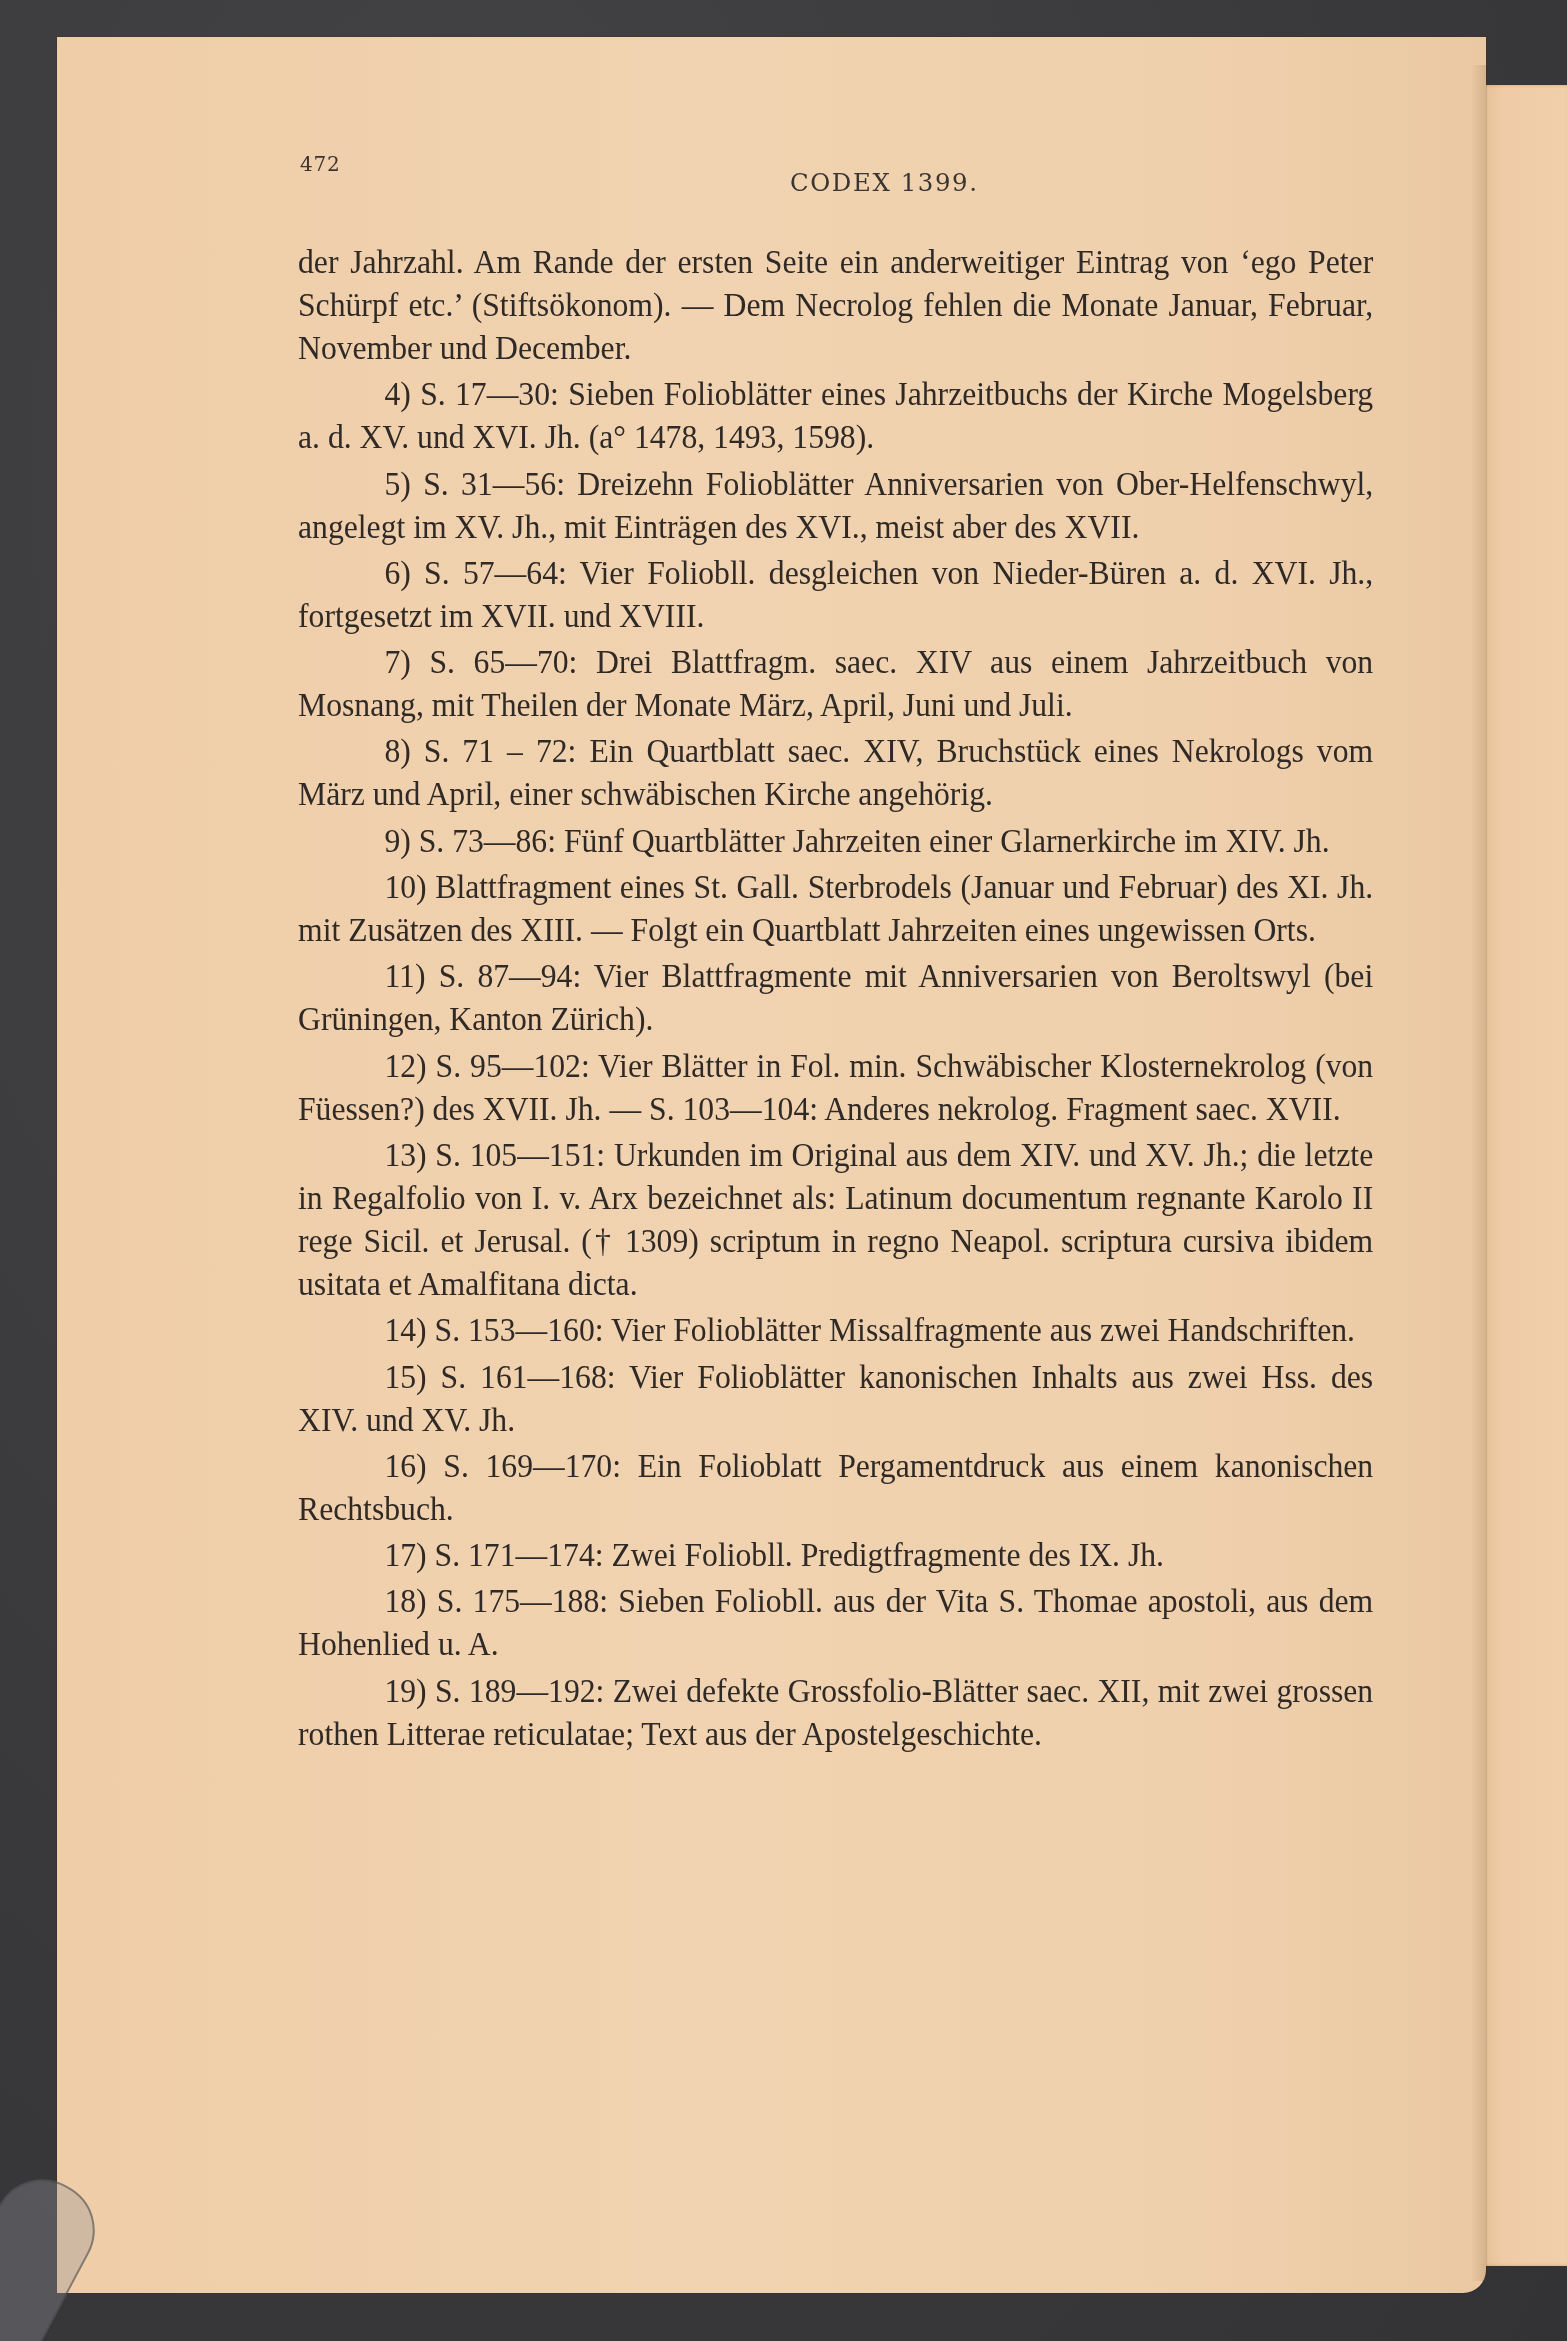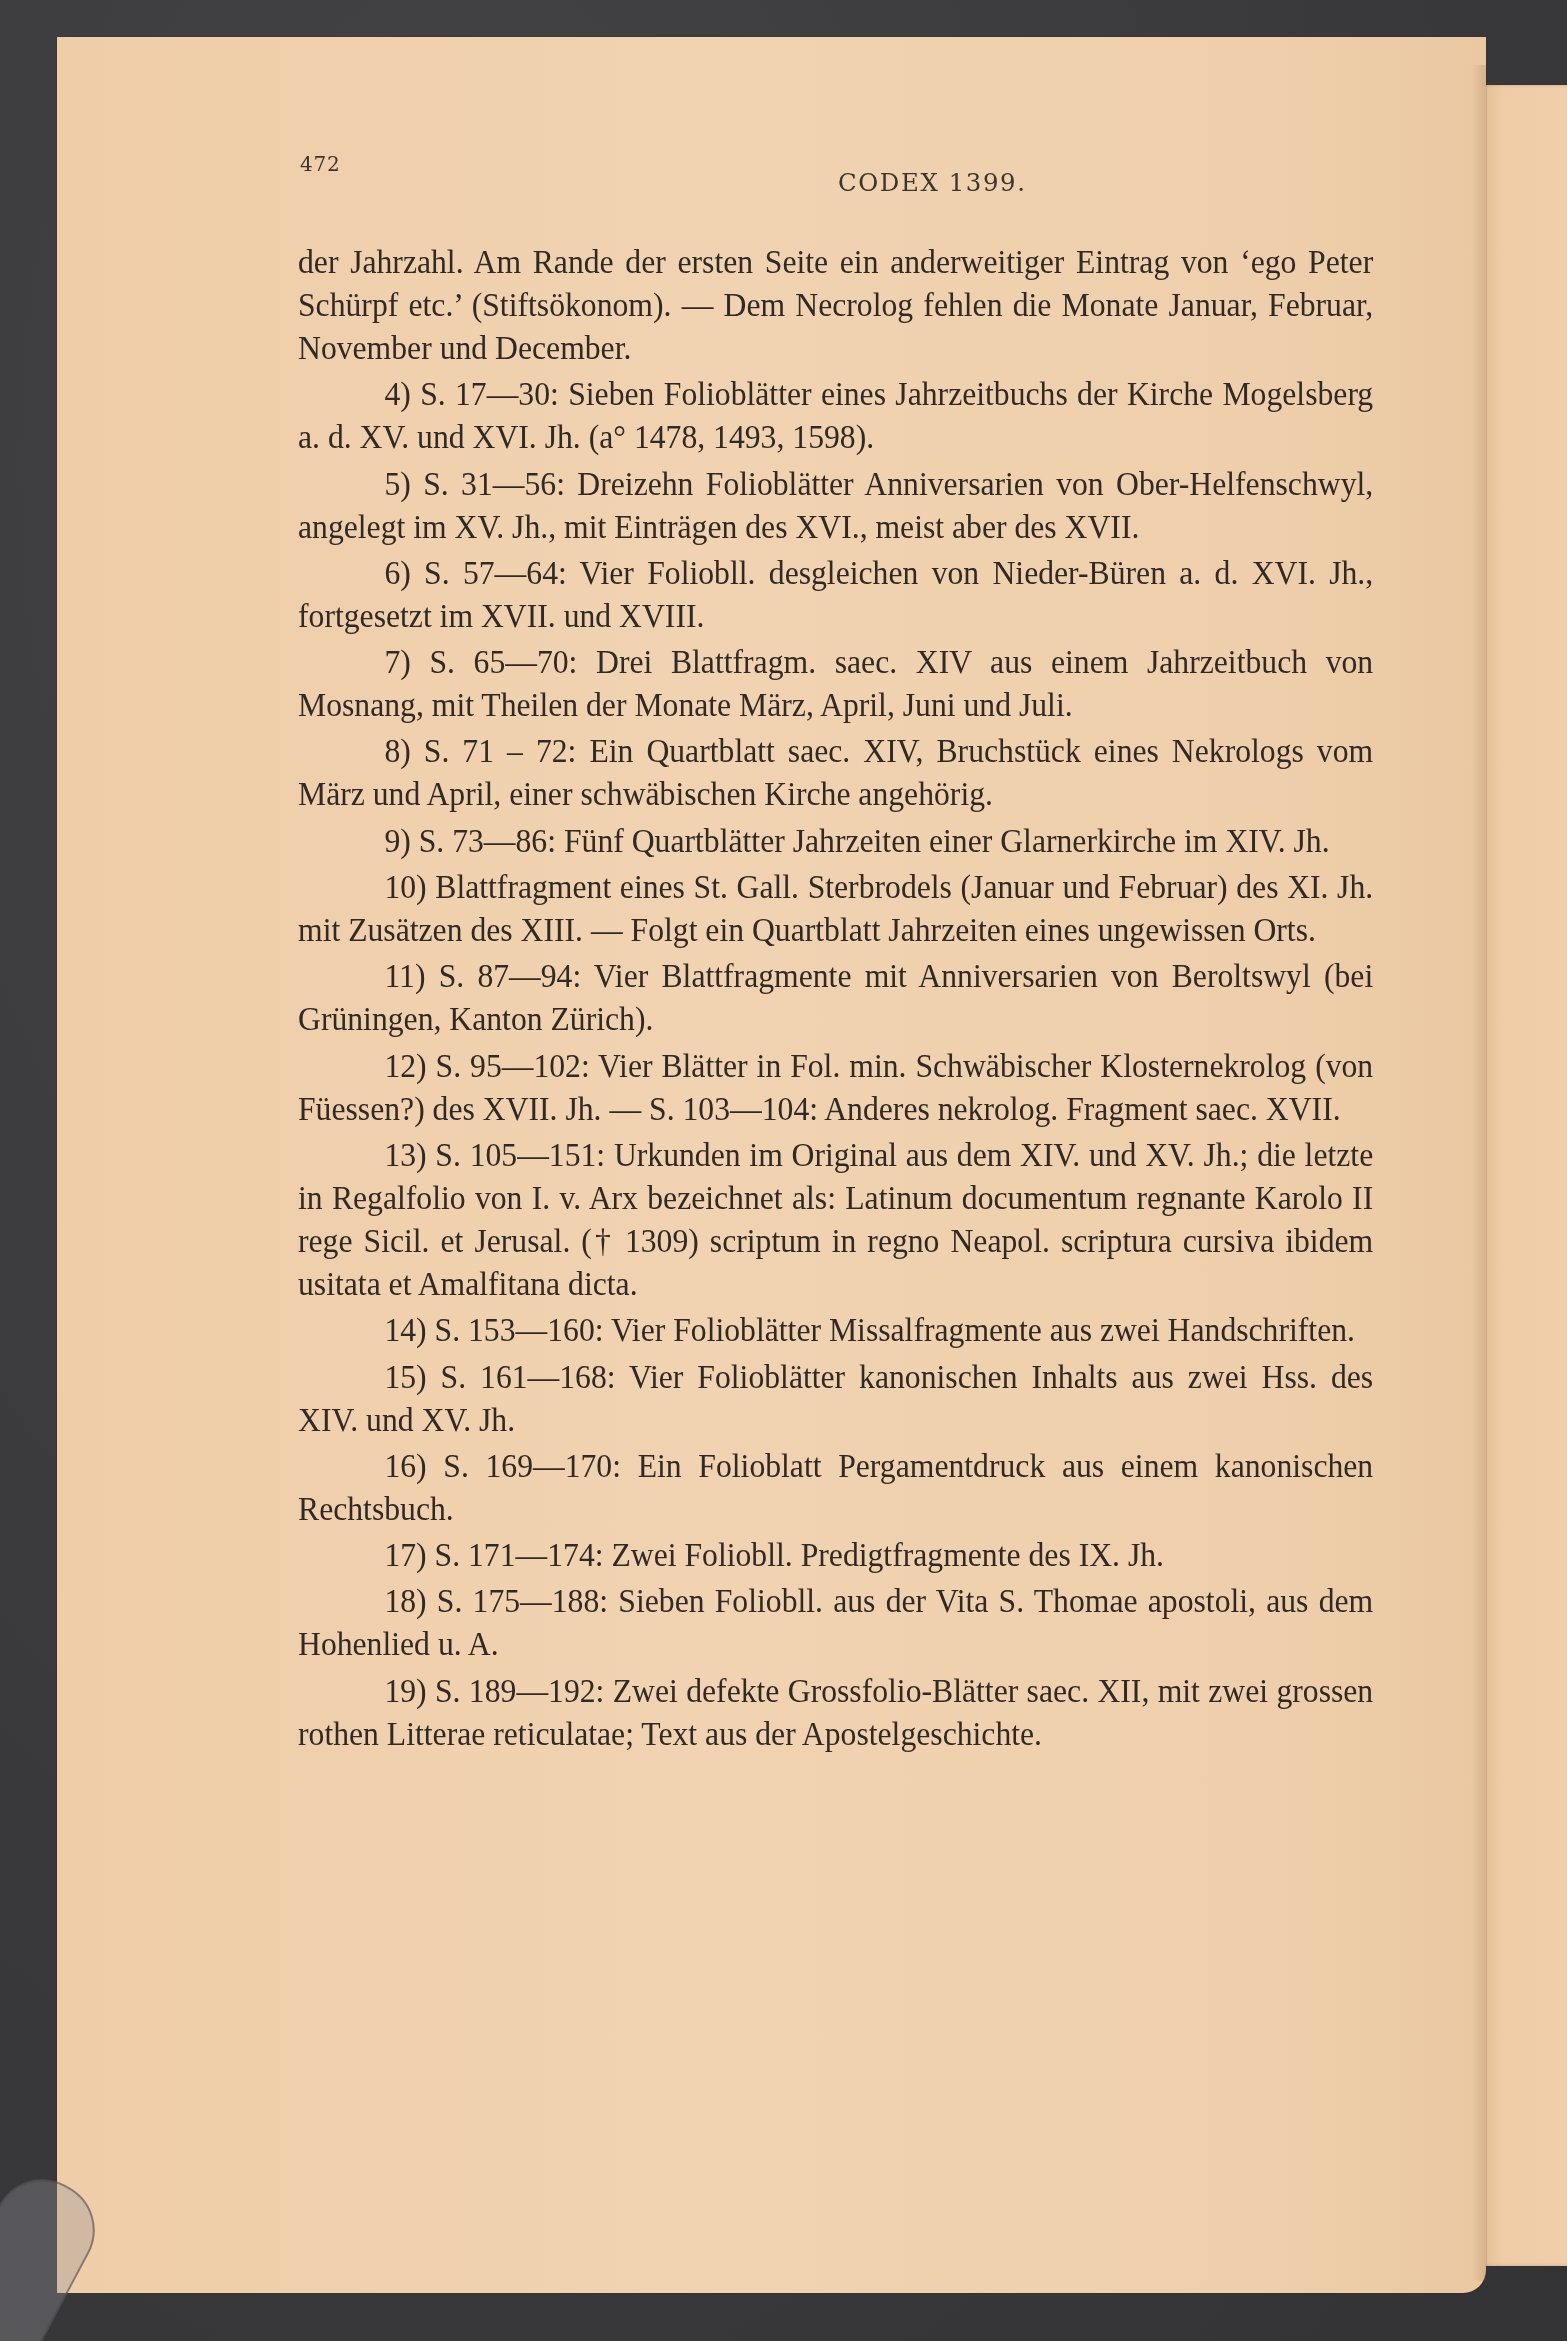--- a/index.html
+++ b/index.html
@@ -57,21 +57,20 @@
       color: #3b3530;
       letter-spacing: 0.8px;
     }
     .running-head {
       position: absolute;
       left: 790px;
       top: 168px;
       font-size: 24.4px;
       color: #3b3530;
       letter-spacing: 1.6px;
-      margin-left: 48px;
     }
     .text-block {
       position: absolute;
       left: 298px;
       top: 241px;
       width: 1120px;
       font-family: "Liberation Serif", serif;
       font-size: 33px;
       line-height: 43px;
       color: #2f2a26;

